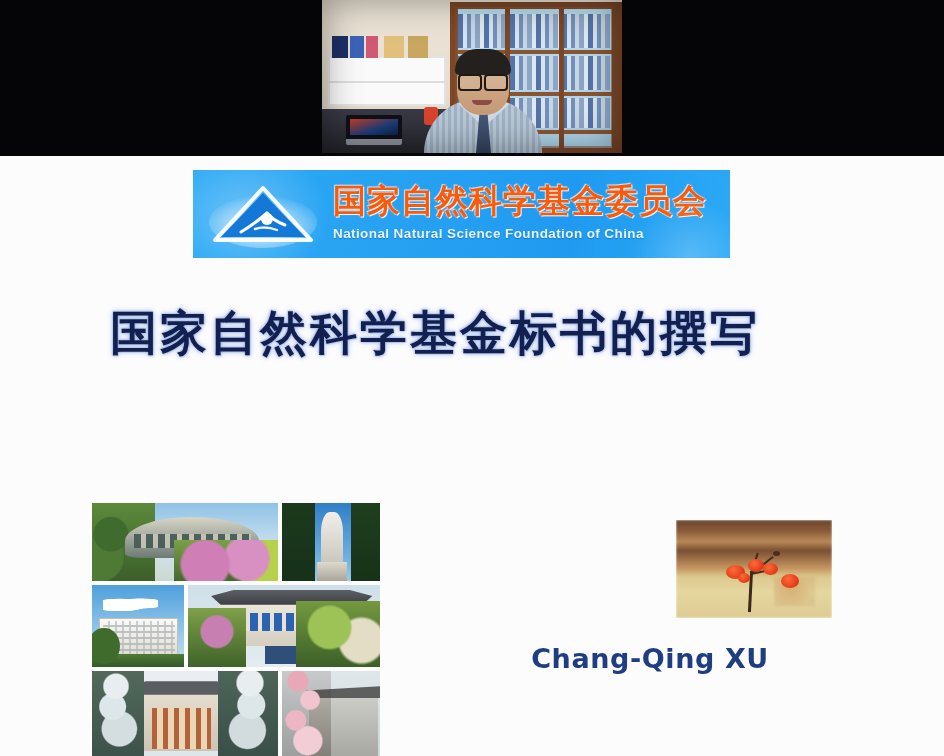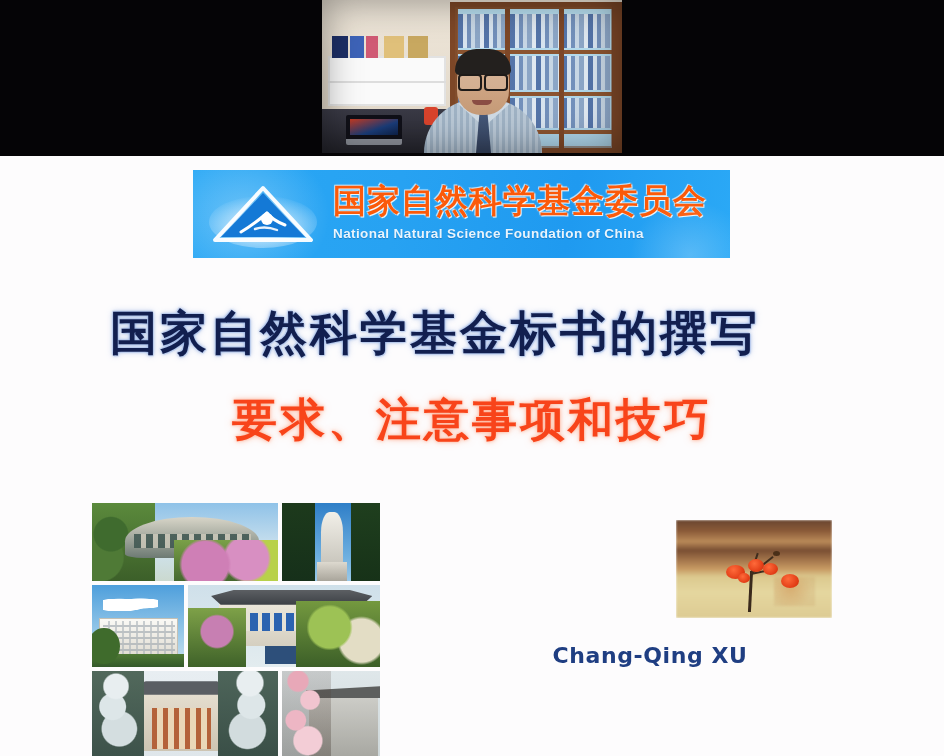--- a/index.html
+++ b/index.html
@@ -391,21 +391,21 @@
     position:absolute; left:62%; top:32%; width:7px; height:5px;
     border-radius:50%;
     background:#4a2f18; filter:blur(.3px);
   }
 
   
   .credit-name {
     position:absolute;
     left:440px; top:487px; width:420px;
     text-align:center;
-    font-size:22px; font-weight:bold; letter-spacing:.6px;
+    font-size:27px; font-weight:bold; letter-spacing:.6px;
     color:#1f3e82;
     font-family:"DejaVu Sans","Liberation Sans",sans-serif;
   }
   .credit-dept {
     position:absolute;
     left:440px; top:537px; width:420px;
     text-align:center;
     font-size:25px; font-weight:bold; letter-spacing:.3px;
     color:#1f3e82;
     font-family:"DejaVu Sans","Liberation Sans",sans-serif;
@@ -472,21 +472,20 @@
         <circle cx="60" cy="39" r="6" fill="#ffffff"></circle>
         <path d="M48 49 C54 47, 62 47, 70 50" stroke="#ffffff" stroke-width="2.4" fill="none" stroke-linecap="round" opacity=".9"></path>
       </svg>
       <div class="nsfc-text">
         <div class="nsfc-cn">国家自然科学基金委员会</div>
         <div class="nsfc-en">National Natural Science Foundation of China</div>
       </div>
     </div>
 
     <div class="title-main">国家自然科学基金标书的撰写</div>
-    <div class="title-sub">要求、注意事项和技巧</div>
 
     <div class="collage">
       <div class="ph ph1">
         <div class="sky"></div>
           <div class="trees"></div>
           <div class="bldg"></div>
           <div class="bloss"></div>
       </div>
       <div class="ph ph2">
         <div class="sky"></div>

